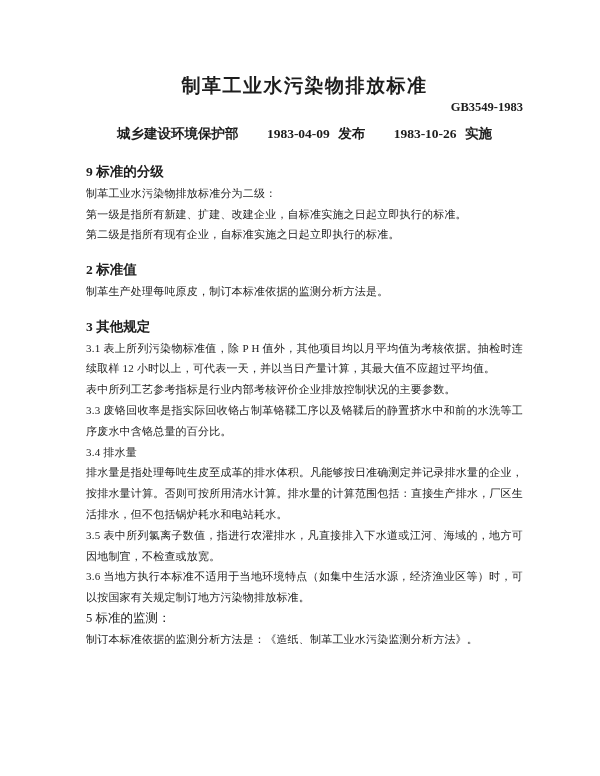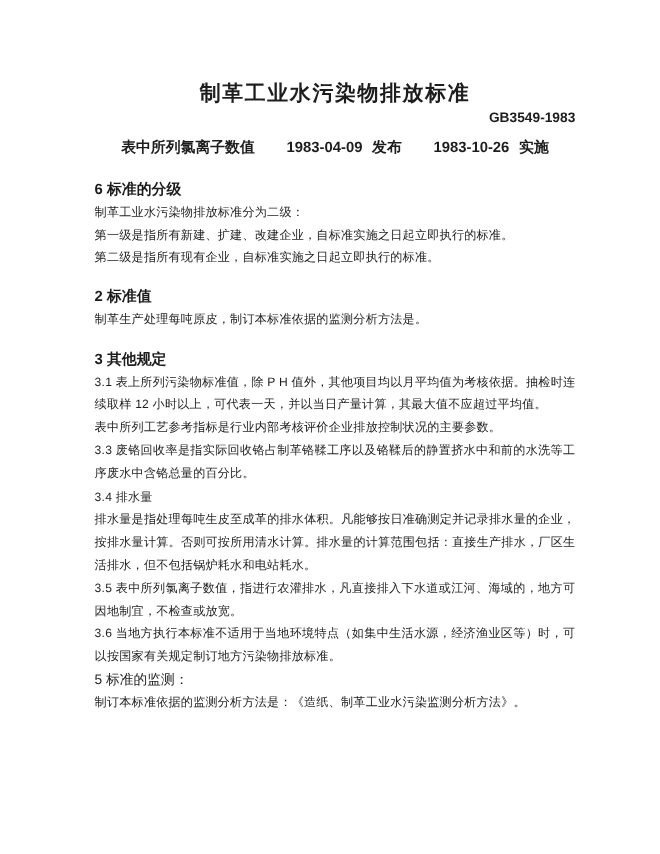--- a/index.html
+++ b/index.html
@@ -4,21 +4,21 @@
 <style>
   html, body { margin: 0; padding: 0; background: #ffffff; }
   .page {
     position: relative;
     width: 600px;
     height: 644px;
     margin: 0 auto;
     background: #ffffff;
     box-sizing: border-box;
     padding: 73px 77px 0 86px;
-    font-family: Liberation Sans, sans-serif;
+    font-family: Liberation Serif, serif;
     color: #1d1d1d;
     overflow: hidden;
   }
   .doc-title {
     margin: 0;
     font-size: 19px;
     font-weight: bold;
     text-align: center;
     line-height: 26px;
     letter-spacing: 1.5px;
@@ -74,30 +74,30 @@
 </style>
 </head>
 <body>
 
 <div class="page">
 
   <header>
     <h1 class="doc-title">制革工业水污染物排放标准</h1>
     <div class="std-no">GB3549-1983</div>
     <div class="issue-line">
-      <span>表中所列氯离子数值</span>
+      <span>城乡建设环境保护部</span>
       <span class="wide-gap">1983-04-09</span>
       <span class="small-gap">发布</span>
       <span class="wide-gap">1983-10-26</span>
       <span class="small-gap">实施</span>
     </div>
   </header>
 
   <section>
-    <h2 class="sec-heading first">6 标准的分级</h2>
+    <h2 class="sec-heading first">9 标准的分级</h2>
     <p class="para">制革工业水污染物排放标准分为二级：</p>
     <p class="para">第一级是指所有新建、扩建、改建企业，自标准实施之日起立即执行的标准。</p>
     <p class="para">第二级是指所有现有企业，自标准实施之日起立即执行的标准。</p>
   </section>
 
   <section>
     <h2 class="sec-heading">2 标准值</h2>
     <p class="para">制革生产处理每吨原皮，制订本标准依据的监测分析方法是。</p>
   </section>
 

